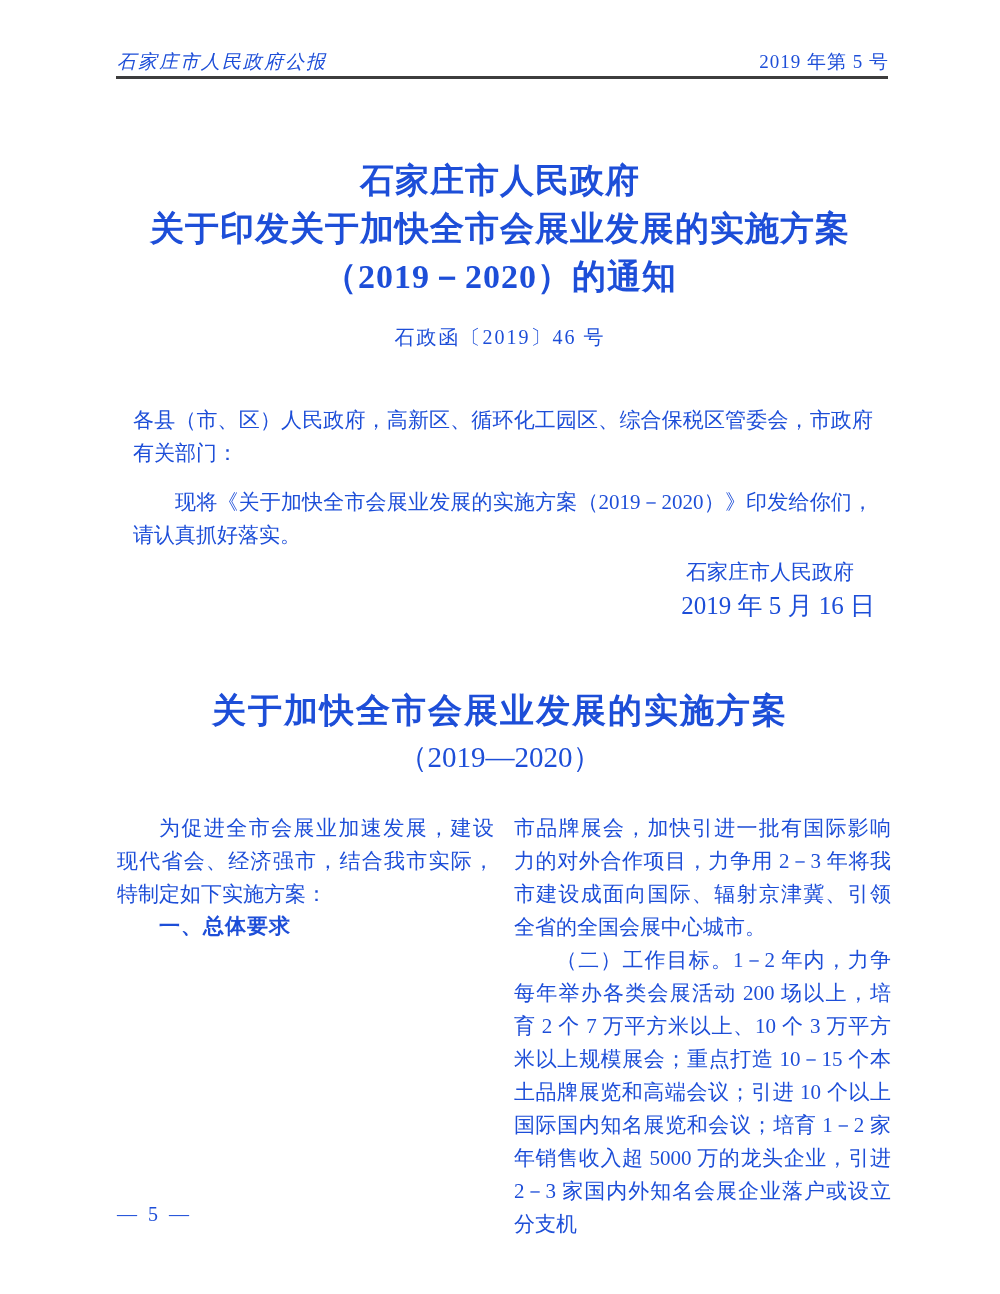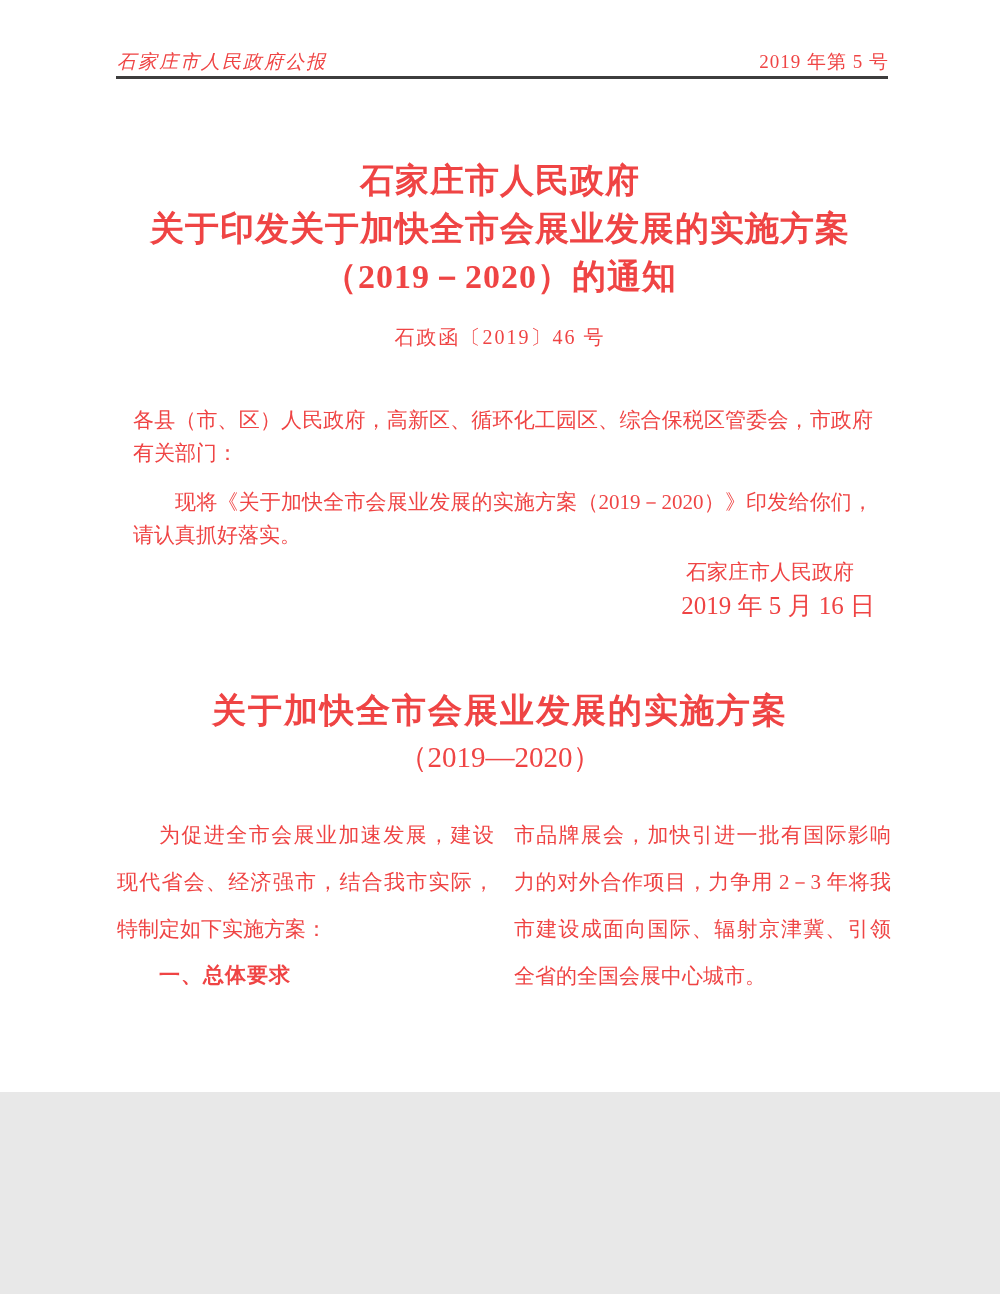--- a/index.html
+++ b/index.html
@@ -3,24 +3,24 @@
 <meta charset="utf-8">
 <style>
   html, body {
     margin: 0;
     padding: 0;
     background: #e8e8e8;
   }
   .page {
     position: relative;
     width: 1000px;
-    height: 1092px;
+    height: 1294px;
     margin: 0 auto;
     background: #ffffff;
-    color: #ef4444;
+    color: #1d4ed8;
     font-family: "Liberation Serif", "DejaVu Serif", serif;
     overflow: hidden;
   }
   
   .header-row {
     position: absolute;
     top: 50px;
     left: 117px;
     width: 772px;
     display: flex;
@@ -126,21 +126,21 @@
     font-weight: normal;
     font-size: 29px;
     line-height: 40px;
   }
   
   .col {
     position: absolute;
     top: 812px;
     width: 377px;
     font-size: 21px;
-    line-height: 47px;
+    line-height: 33px;
     text-align: justify;
     text-justify: inter-character;
   }
   .col p { margin: 0; }
   .col-left  { left: 117px; }
   .col-right { left: 514px; }
   .body-heading {
     font-family: Liberation Mono, monospace;
     font-weight: bold;
     text-indent: 2em;
@@ -189,17 +189,18 @@
   <div class="plan-title">关于加快全市会展业发展的实施方案</div>
   <div class="plan-subtitle">（2019—2020）</div>
 
   <div class="col col-left">
     <p class="indent">为促进全市会展业加速发展，建设现代省会、经济强市，结合我市实际，特制定如下实施方案：</p>
     <p class="body-heading">一、总体要求</p>
   </div>
 
   <div class="col col-right">
     <p class="noindent">市品牌展会，加快引进一批有国际影响力的对外合作项目，力争用 2－3 年将我市建设成面向国际、辐射京津冀、引领全省的全国会展中心城市。</p>
+    <p class="indent">（二）工作目标。1－2 年内，力争每年举办各类会展活动 200 场以上，培育 2 个 7 万平方米以上、10 个 3 万平方米以上规模展会；重点打造 10－15 个本土品牌展览和高端会议；引进 10 个以上国际国内知名展览和会议；培育 1－2 家年销售收入超 5000 万的龙头企业，引进 2－3 家国内外知名会展企业落户或设立分支机</p>
   </div>
 
   <div class="page-number">— 5 —</div>
 
 </div>
 
 </body></html>

